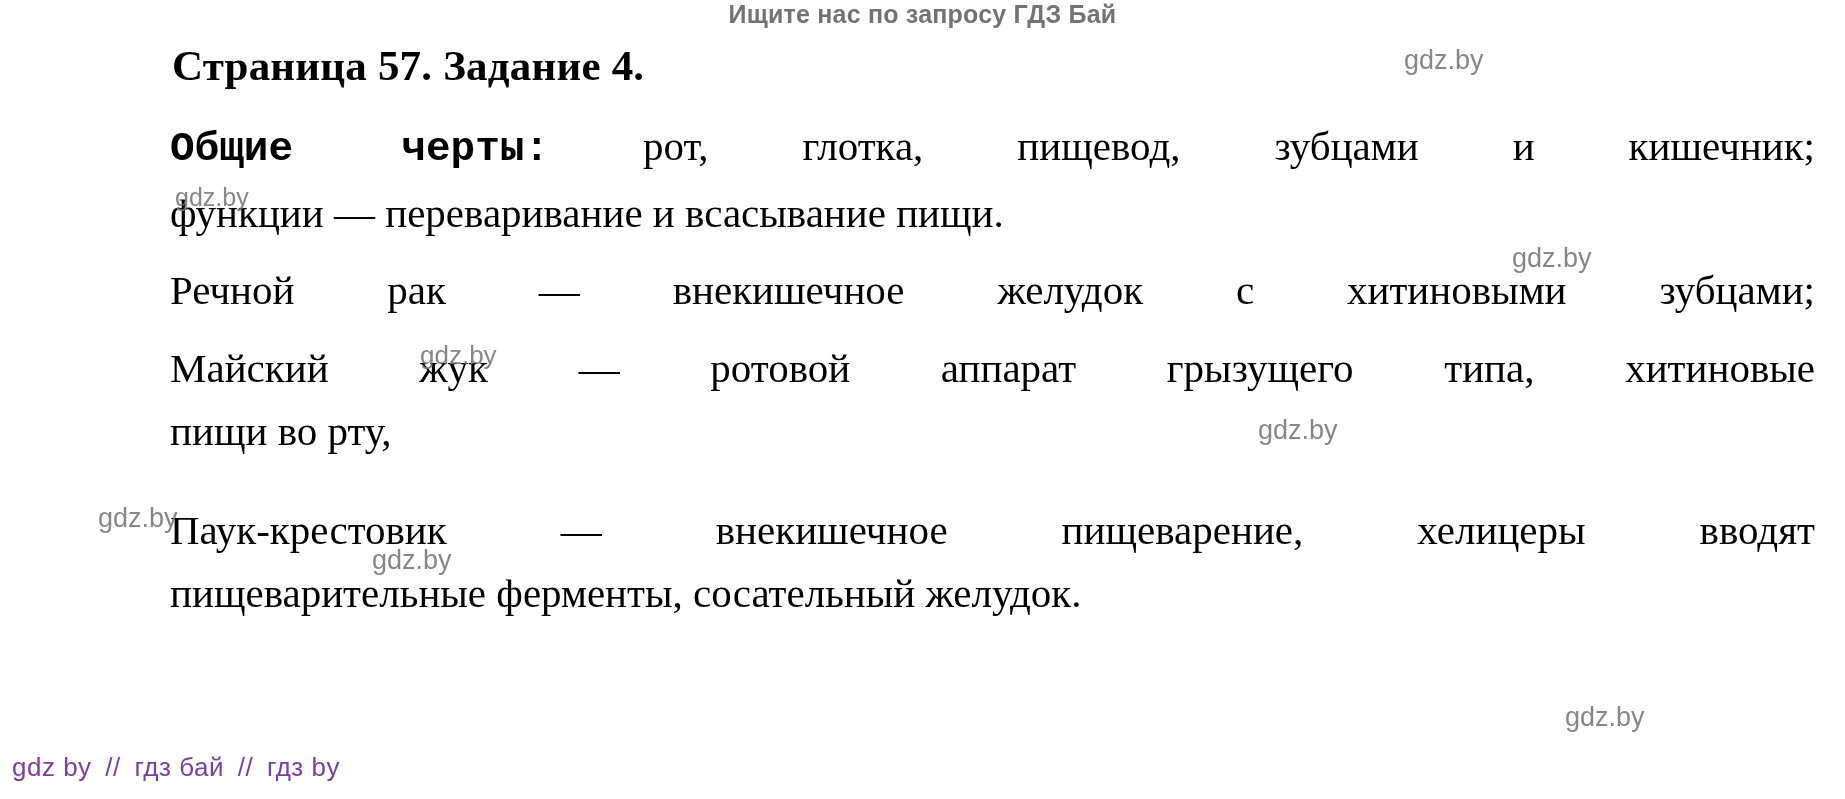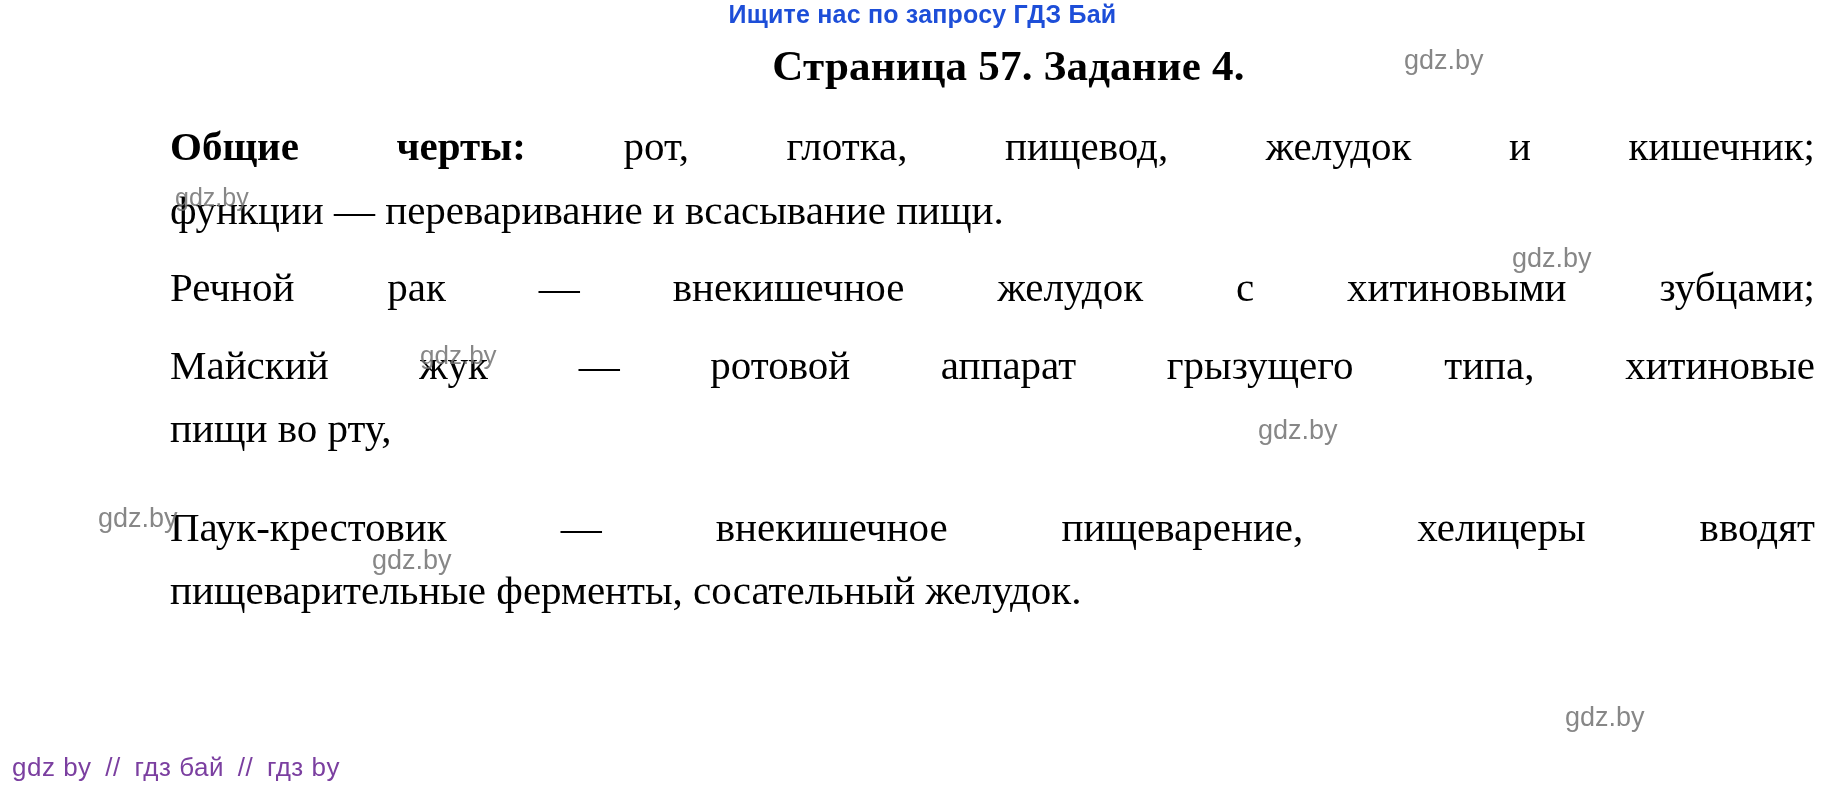--- a/index.html
+++ b/index.html
@@ -19,59 +19,58 @@
   
   .top-banner {
     position: absolute;
     top: 0px;
     left: 0;
     width: 100%;
     text-align: center;
     font-family: "Liberation Sans", sans-serif;
     font-size: 25px;
     font-weight: bold;
-    color: #1d4ed8;
+    color: #737373;
     letter-spacing: 0.2px;
   }
 
   
   .doc {
     position: absolute;
     top: 38px;
     left: 0px;
     width: 1845px;
   }
 
   .title {
     font-family: "Liberation Serif", serif;
     font-weight: bold;
     font-size: 43px;
     margin: 0;
     padding: 0 0 0 172px;
     line-height: 1.28;
     letter-spacing: 0.2px;
-    text-align: center;
   }
 
   .para {
     font-size: 41px;
     line-height: 1.55;
     margin: 0;
     padding: 0 30px 0 10px;
     text-align: justify;
     text-indent: 160px;
     -webkit-hyphens: none;
     hyphens: none;
   }
   .para.p1 { margin-top: 22px; }
   .para.p2 { margin-top: 14px; }
   .para.p3 { margin-top: 14px; }
   .para.p4 { margin-top: 35px; }
 
-  .para b { font-weight: bold; }
+  .para b { font-weight: bold; font-family: Liberation Mono, monospace; }
 
   
   .line {
     display: block;
     text-align: justify;
     text-align-last: justify;
     white-space: nowrap;
   }
   .line.last {
     text-align-last: left;
@@ -114,21 +113,21 @@
 </head>
 <body>
 
 <div class="top-banner">Ищите нас по запросу ГДЗ Бай</div>
 
 <div class="doc">
 
   <h1 class="title">Страница 57. Задание 4.</h1>
 
   <p class="para p1">
-    <span class="line indent"><b>Общие черты:</b><span> рот, глотка, пищевод, желудок и кишечник;</span></span>
+    <span class="line indent"><b>Общие черты:</b><span> рот, глотка, пищевод, зубцами и кишечник;</span></span>
     <span class="line last">функции — переваривание и всасывание пищи.</span>
   </p>
 
   <p class="para p2">
     <span class="line indent">Речной рак — внекишечное желудок с хитиновыми зубцами;</span>
   </p>
 
   <p class="para p3">
     <span class="line indent">Майский жук — ротовой аппарат грызущего типа, хитиновые</span>
     <span class="line last">пищи во рту,</span>

